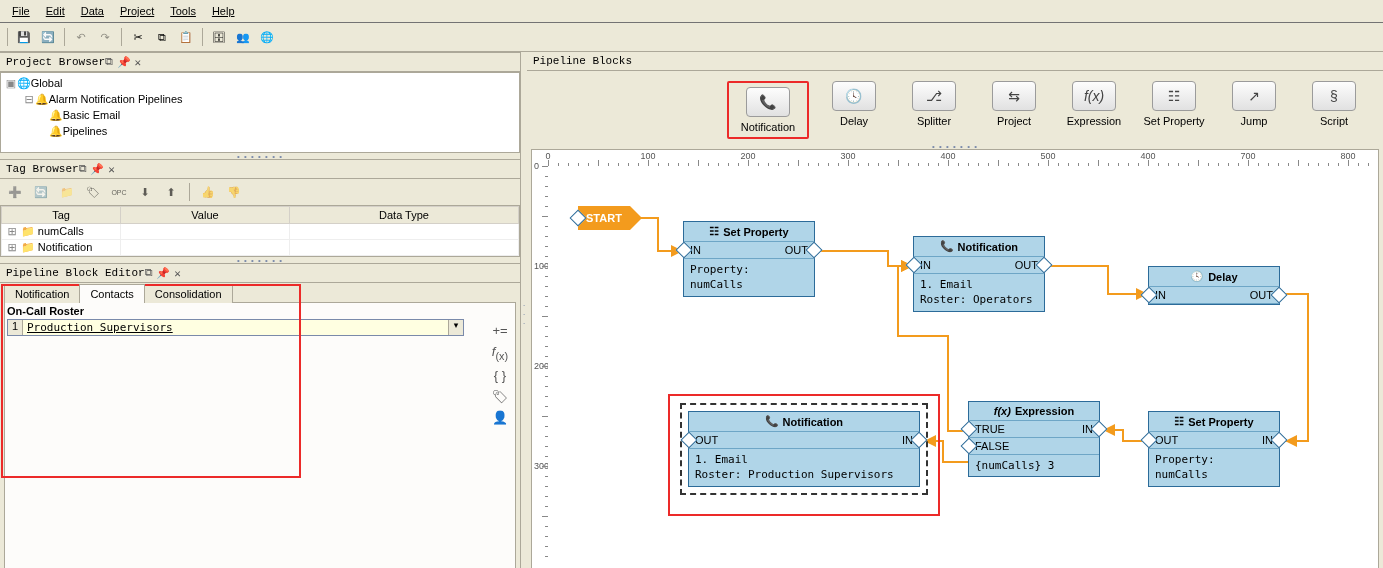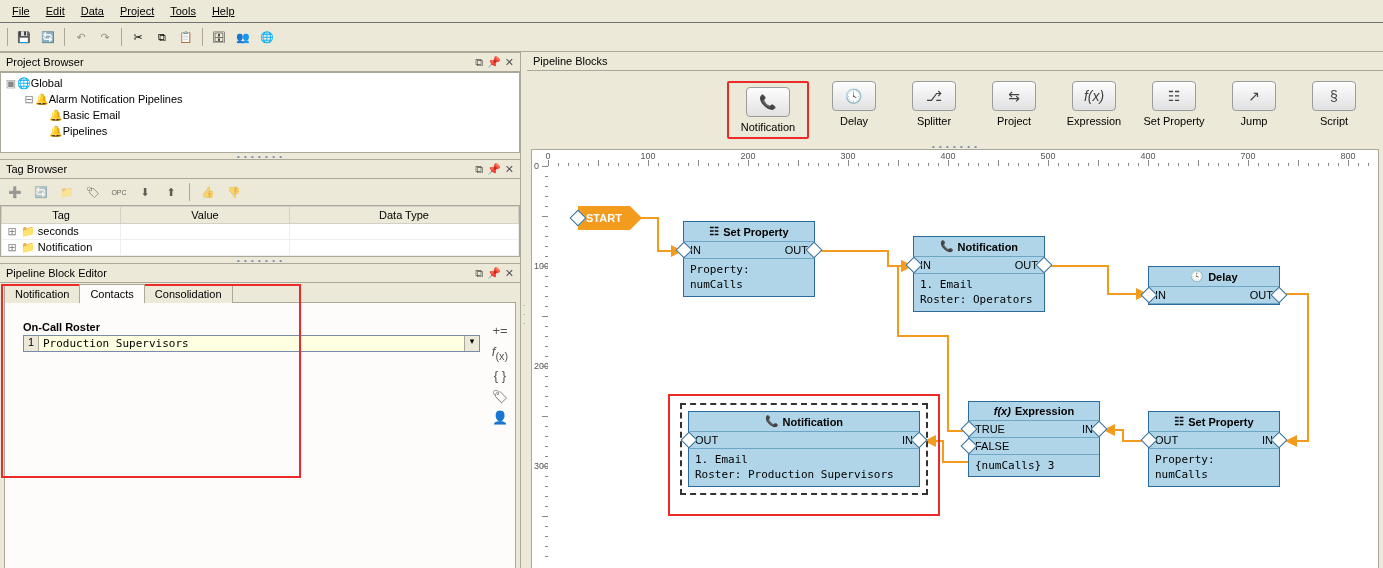--- a/index.html
+++ b/index.html
@@ -4,42 +4,42 @@
 <style>
   html,body{margin:0;padding:0;font-family:Tahoma,Arial,sans-serif;font-size:11px;color:#000;background:#ece9d8;user-select:none;}
   .menubar{display:flex;gap:0;padding:2px 4px;background:#ece9d8;border-bottom:1px solid #737373;height:18px;align-items:center;}
   .menubar span{text-decoration:underline;padding:0 8px;cursor:default;}
   .toolbar{display:flex;gap:2px;padding:2px 4px;background:#ece9d8;border-bottom:1px solid #aca899;height:24px;align-items:center;}
   .tbtn{width:20px;height:20px;display:flex;align-items:center;justify-content:center;border:1px solid transparent;border-radius:2px;}
   .sep{width:1px;height:18px;background:#aca899;margin:0 3px;}
   .columns{display:flex;height:525px;align-items:stretch;}
   .left{width:520px;display:flex;flex-direction:column;border-right:1px solid #aca899;}
   .right{flex:1;display:flex;flex-direction:column;position:relative;}
-  .panel-title{background:#ece9d8;border:1px solid #aca899;border-left:none;border-right:none;padding:2px 6px;display:flex;align-items:center;justify-content:space-between;height:14px;}
+  .panel-title{background:#ece9d8;border:1px solid #aca899;border-left:none;border-right:none;padding:2px 6px;display:flex;align-items:center;height:14px;font-family:Liberation Mono, monospace;}
   .panel-title .pbtns{display:flex;gap:4px;color:#555;}
   .panel-title .pbtns span{cursor:default;}
   .tree{background:#fff;border:1px solid #aca899;margin:0;height:75px;overflow:auto;padding:2px 0;}
   .tree-row{display:flex;align-items:center;height:16px;padding-left:4px;white-space:pre;}
   .grip{height:6px;background:#ece9d8;display:flex;justify-content:center;align-items:center;color:#7a8aaa;font-size:8px;letter-spacing:1px;cursor:ns-resize;}
   .r-grip{width:6px;background:#ece9d8;display:flex;flex-direction:column;justify-content:center;align-items:center;color:#7a8aaa;font-size:8px;cursor:ew-resize;}
   .tagtools{display:flex;gap:4px;padding:2px 4px;align-items:center;height:22px;}
   .tagtools .tbtn{opacity:.6;}
   .tag-table{background:#fff;border:1px solid #aca899;height:50px;}
   .tag-table th{background:#ece9d8;border:1px solid #d4d0c8;padding:2px 4px;font-weight:normal;}
   .tag-table td{border:1px solid #eee;padding:1px 4px;}
   table{border-collapse:collapse;width:100%;}
   .subhdr{color:#15428b;font-weight:bold;padding:4px 6px;}
   .tabs{display:flex;border-bottom:1px solid #aca899;}
   .tab{padding:3px 10px;border:1px solid #aca899;border-bottom:none;background:#ece9d8;margin-right:-1px;position:relative;top:1px;cursor:default;}
   .tab.active{background:#fdfcfa;z-index:1;}
-  .roster{margin:18px;}
+  .roster{margin:2px;}
   .roster-lbl{font-weight:bold;padding-bottom:2px;}
   .roster-field{display:flex;border:1px solid #7a8aaa;background:#ffffe1;}
   .roster-n{background:#ece9d8;width:14px;text-align:center;border-right:1px solid #aca899;}
-  .roster-text{flex:1;padding:1px 4px;font-family:Consolas,monospace;}
+  .roster-text{flex:1;padding:1px 4px;font-family:Consolas,monospace;text-decoration:underline;}
   .roster-btn{width:14px;background:#ece9d8;border-left:1px solid #aca899;text-align:center;font-size:9px;}
   .red-box{position:absolute;border:2px solid #ec2a29;pointer-events:none;}
   .palette{display:flex;gap:10px;padding:10px 10px 4px 200px;}
   .pal-item{display:flex;flex-direction:column;align-items:center;width:70px;cursor:grab;}
   .pal-ico{width:42px;height:28px;background:linear-gradient(#fdfdfd,#e1e1e1);border:1px solid #9b9b9b;border-radius:4px;display:flex;align-items:center;justify-content:center;font-size:14px;color:#444;}
   .pal-lbl{margin-top:4px;}
   .pal-item.selected{border:2px solid #ec2a29;padding:4px;border-radius:2px;}
   .pal-item.selected .pal-ico{}
   .canvas-wrap{flex:1;margin:0 4px 4px 4px;background:#fff;border:1px solid #aca899;position:relative;overflow:hidden;}
   .ruler-h{height:16px;background:#fff;border-bottom:1px solid #ccc;position:relative;font-size:9px;color:#555;margin-left:16px;}
@@ -139,21 +139,21 @@
     </div>
     <div class="tag-table">
       <table>
         <tbody>
             <tr>
           <th style="width:110px">Tag</th>
           <th style="width:160px">Value</th>
           <th>Data Type</th>
         </tr>
         <tr>
-              <td><span class="treei">⊞</span> <span class="folder">📁</span> <span>seconds</span></td>
+              <td><span class="treei">⊞</span> <span class="folder">📁</span> <span>numCalls</span></td>
               <td></td>
               <td></td>
             </tr>
         <tr>
               <td><span class="treei">⊞</span> <span class="folder">📁</span> <span>Notification</span></td>
               <td></td>
               <td></td>
             </tr>
       </tbody>
         </table>

